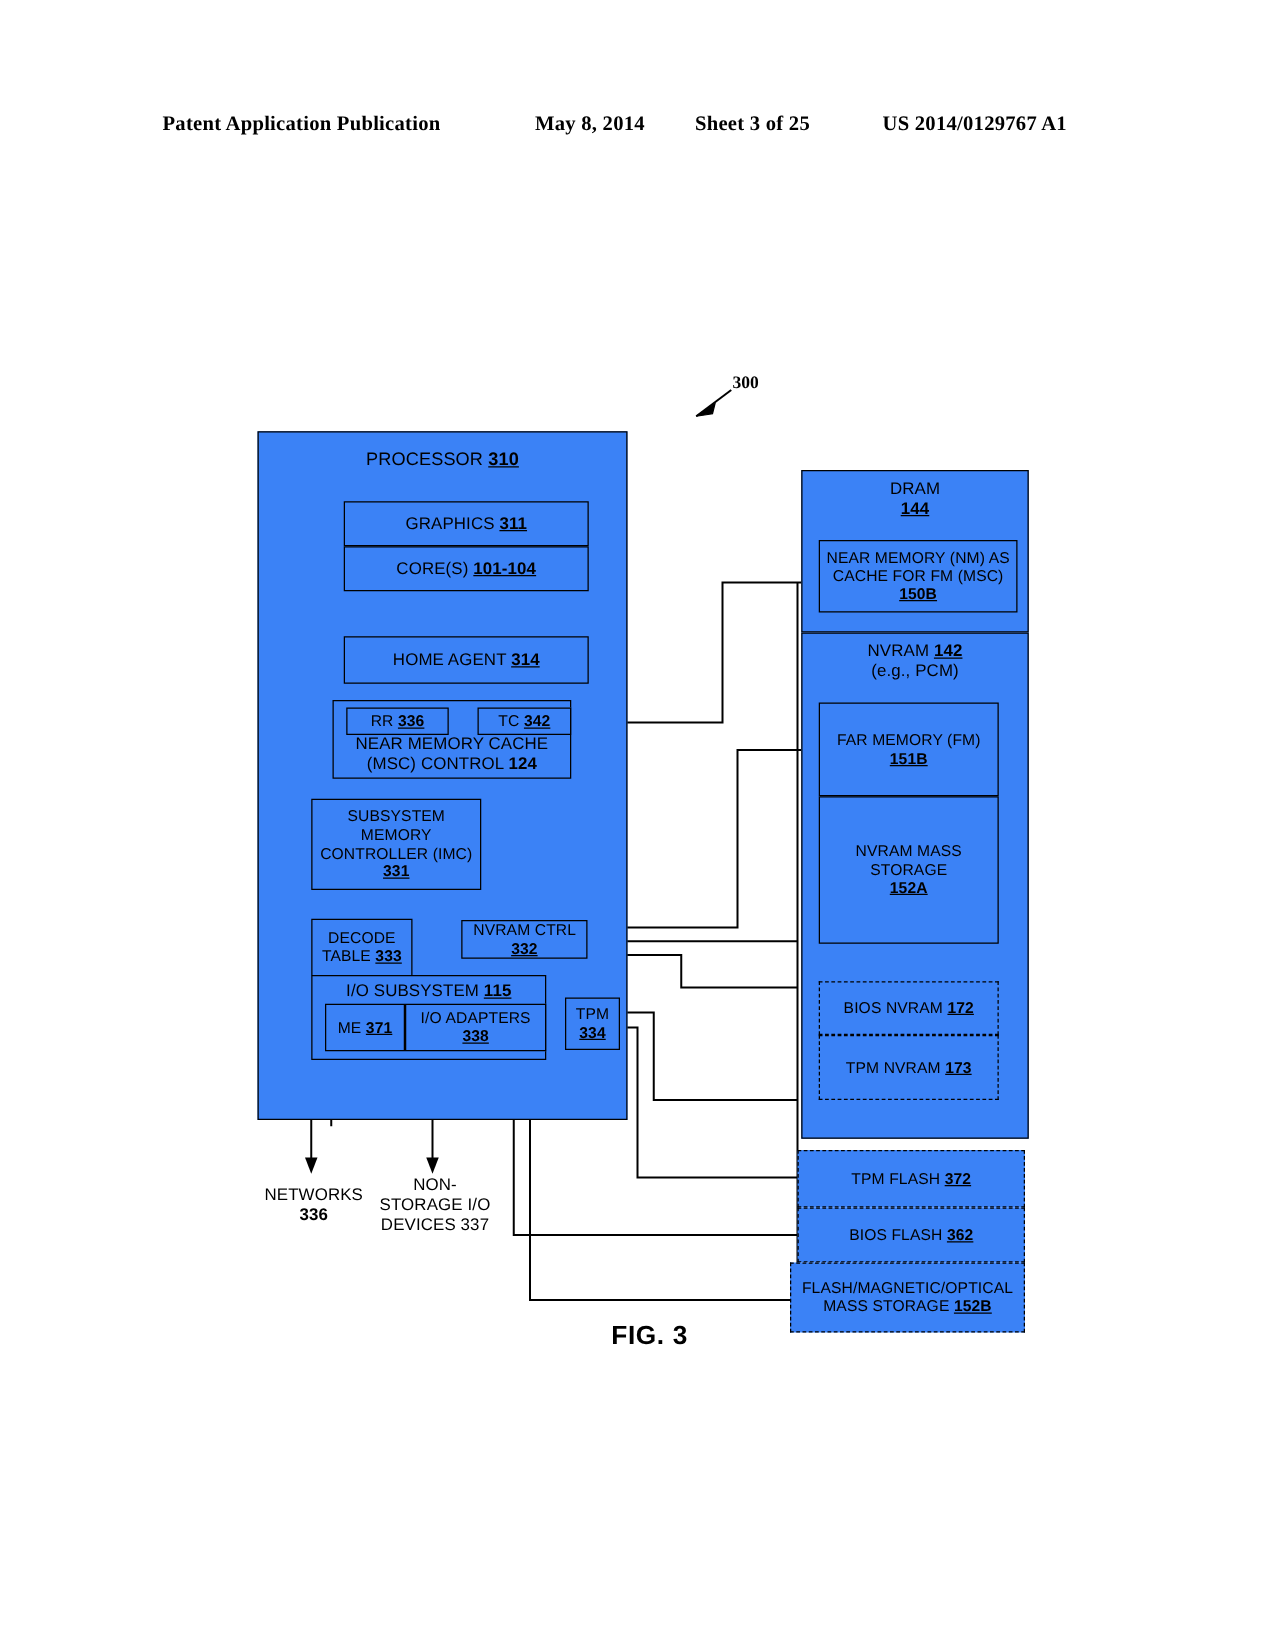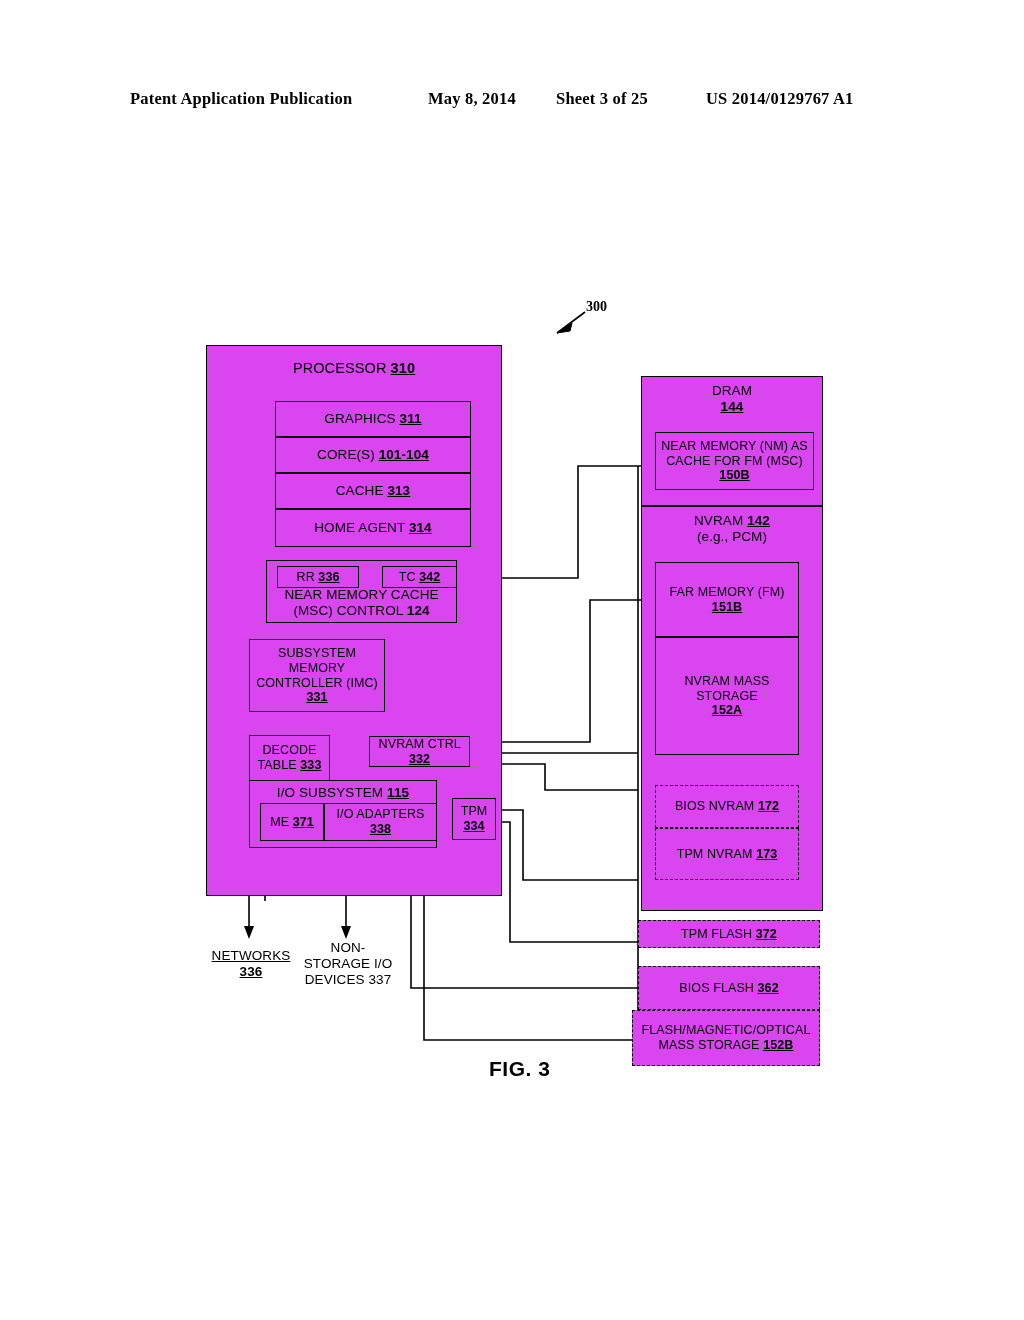--- a/index.html
+++ b/index.html
@@ -43,21 +43,21 @@
     top: 0;
     width: 1024px;
     height: 1320px;
   }
 
   
   .bx {
     position: absolute;
     box-sizing: border-box;
     border: 1.6px solid #000;
-    background: #d946ef;
+    background: #3b82f6;
     display: flex;
     flex-direction: column;
     align-items: center;
     justify-content: center;
     text-align: center;
     font-size: 13.5px;
     line-height: 1.18;
     letter-spacing: 0.1px;
   }
   .bx.dashed { border-style: dashed; border-width: 1.8px; }
@@ -182,26 +182,20 @@
     </span>
   </div>
 
   <div class="bx" style="left:275px; top:437px; width:196px; height:36px;">
     <span class="row">
       <span>CORE(S)</span>
       <span class="u">101-104</span>
     </span>
   </div>
 
-  <div class="bx" style="left:275px; top:473px; width:196px; height:36px;">
-    <span class="row">
-      <span>CACHE</span>
-      <span class="u">313</span>
-    </span>
-  </div>
 
   <div class="bx" style="left:275px; top:509px; width:196px; height:38px;">
     <span class="row">
       <span>HOME AGENT</span>
       <span class="u">314</span>
     </span>
   </div>
 
   <div class="bx" style="left:266px; top:560px; width:191px; height:63px; justify-content:flex-start; padding-top:26px;">
     <span class="row">NEAR MEMORY CACHE</span>
@@ -264,21 +258,21 @@
   <div class="bx" style="left:324px; top:803px; width:113px; height:38px; font-size:12.5px;">
     <span class="row">I/O ADAPTERS</span>
     <span class="row u">338</span>
   </div>
 
   <div class="bx" style="left:452px; top:798px; width:44px; height:42px; font-size:12.5px;">
     <span class="row">TPM</span>
     <span class="row u">334</span>
   </div>
 
-  <div class="lbl" style="left:196px; top:948px; width:110px; font-size:13.5px;text-decoration:underline;">
+  <div class="lbl" style="left:196px; top:948px; width:110px; font-size:13.5px;">
     <span class="row">NETWORKS</span>
     <span class="row nb">336</span>
   </div>
 
   <div class="lbl" style="left:292px; top:940px; width:112px; font-size:13.5px;">
     <span class="row">NON-</span>
     <span class="row">STORAGE I/O</span>
     <span class="row">DEVICES 337</span>
   </div>
 
@@ -320,21 +314,21 @@
     </span>
   </div>
 
   <div class="bx dashed" style="left:655px; top:828px; width:144px; height:52px; font-size:12.5px;">
     <span class="row">
       <span>TPM NVRAM</span>
       <span class="u">173</span>
     </span>
   </div>
 
-  <div class="bx dashed" style="left:638px; top:920px; width:182px; height:28px; font-size:12.5px;">
+  <div class="bx dashed" style="left:638px; top:920px; width:182px; height:46px; font-size:12.5px;">
     <span class="row">
       <span>TPM FLASH</span>
       <span class="u">372</span>
     </span>
   </div>
 
   <div class="bx dashed" style="left:638px; top:966px; width:182px; height:44px; font-size:12.5px;">
     <span class="row">
       <span>BIOS FLASH</span>
       <span class="u">362</span>

